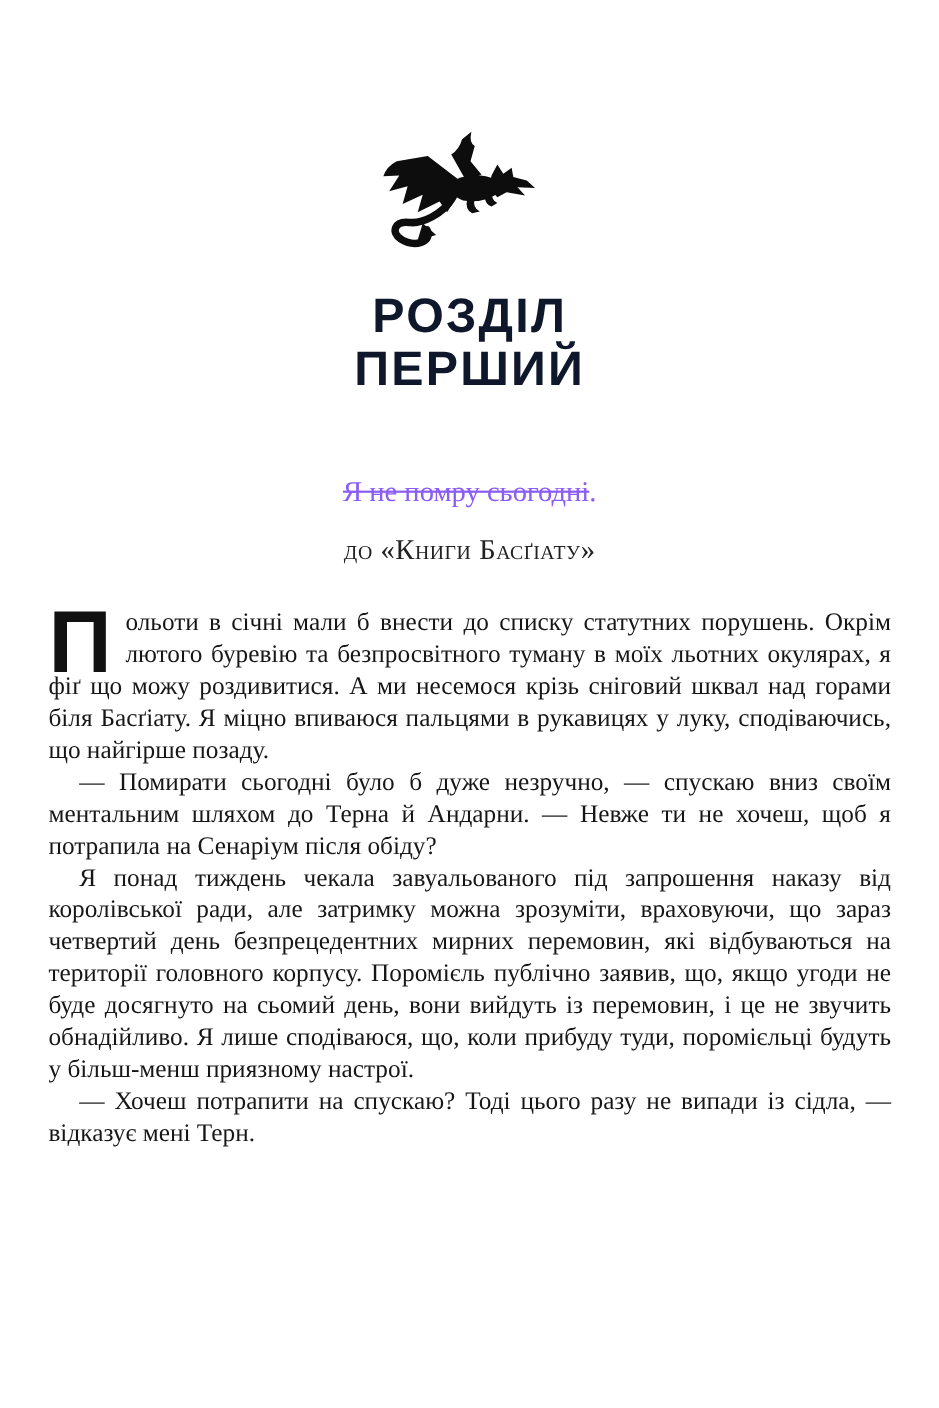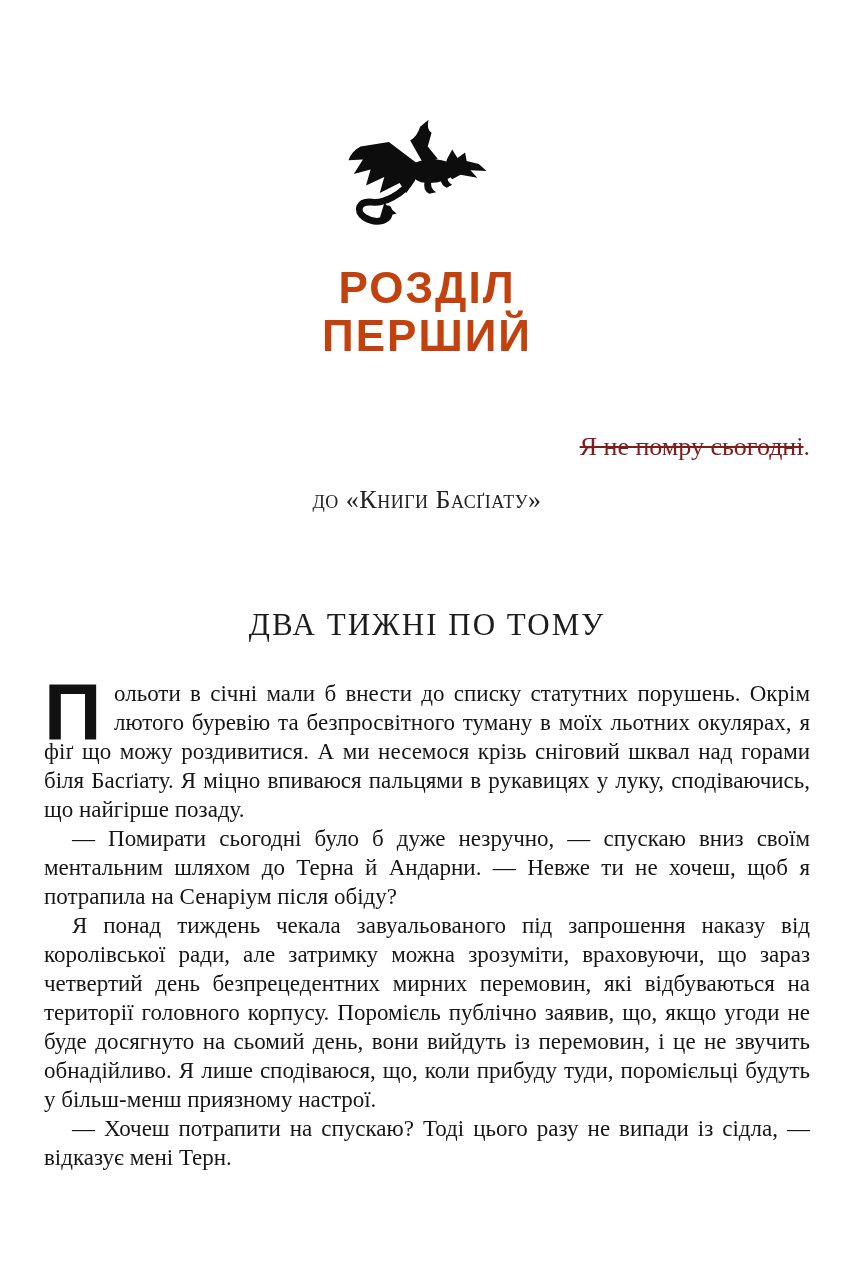--- a/index.html
+++ b/index.html
@@ -9,24 +9,24 @@
     font-family:"Liberation Serif", serif;
   }
   .content{padding:0 44px;}
   
   .ornament{display:flex;justify-content:center;padding-top:116px;}
   .ornament svg{display:block;}
   
   .chapter-title{
     margin-top:26px;text-align:center;
     font-family:"Liberation Sans", sans-serif;font-weight:600;
-    font-size:44px;line-height:1.08;letter-spacing:2px;color:#c2410c;
+    font-size:44px;line-height:1.08;letter-spacing:2px;color:#0f172a;
   }
   
-  .epigraph{margin-top:72px;text-align:right;font-size:26px;line-height:1.22;color:#7f1d1d;}
+  .epigraph{margin-top:72px;text-align:center;font-size:26px;line-height:1.22;color:#8b5cf6;}
   .strike{text-decoration:line-through;text-decoration-thickness:2px;}
   
   .attribution{
     margin-top:22px;text-align:center;font-variant:small-caps;
     font-size:26px;line-height:1.15;letter-spacing:0.5px;color:#222;
   }
   
   .section-heading{
     margin-top:92px;text-align:center;font-size:31px;letter-spacing:2px;color:#1d1d1d;
   }
@@ -78,21 +78,20 @@
     </div>
 
     <div class="epigraph">
       <div><span class="strike">Я не помру сьогодні</span><span>.</span></div>
     </div>
 
     <div class="attribution">
       <div>до «Книги Басґіату»</div>
     </div>
 
-    <div class="section-heading">ДВА ТИЖНІ ПО ТОМУ</div>
 
     <div class="body-text">
         <p class=""><span class="dropcap">П</span><span>ольоти в січні мали б внести до списку статутних порушень. Окрім лютого буревію та безпросвітного туману в моїх льотних окулярах, я фіґ що можу роздивитися. А ми несемося крізь сніговий шквал над горами біля Басґіату. Я міцно впиваюся пальцями в рукавицях у луку, сподіваючись, що найгірше позаду.</span></p>
         <p class="indent"><span>— </span><span class="it">Помирати сьогодні було б дуже незручно,</span><span> — спускаю вниз своїм ментальним шляхом до Терна й Андарни. — </span><span class="it">Невже ти не хочеш, щоб я потрапила на Сенаріум після обіду?</span></p>
         <p class="indent"><span>Я понад тиждень чекала завуальованого під запрошення наказу від королівської ради, але затримку можна зрозуміти, враховуючи, що зараз четвертий день безпрецедентних мирних перемовин, які відбуваються на території головного корпусу. Поромієль публічно заявив, що, якщо угоди не буде досягнуто на сьомий день, вони вийдуть із перемовин, і це не звучить обнадійливо. Я лише сподіваюся, що, коли прибуду туди, поромієльці будуть у більш-менш приязному настрої.</span></p>
         <p class="indent"><span>— </span><span class="it">Хочеш потрапити на спускаю? Тоді цього разу не випади із сідла,</span><span> — відказує мені Терн.</span></p>
       </div>
 
   </div>
 </div>

